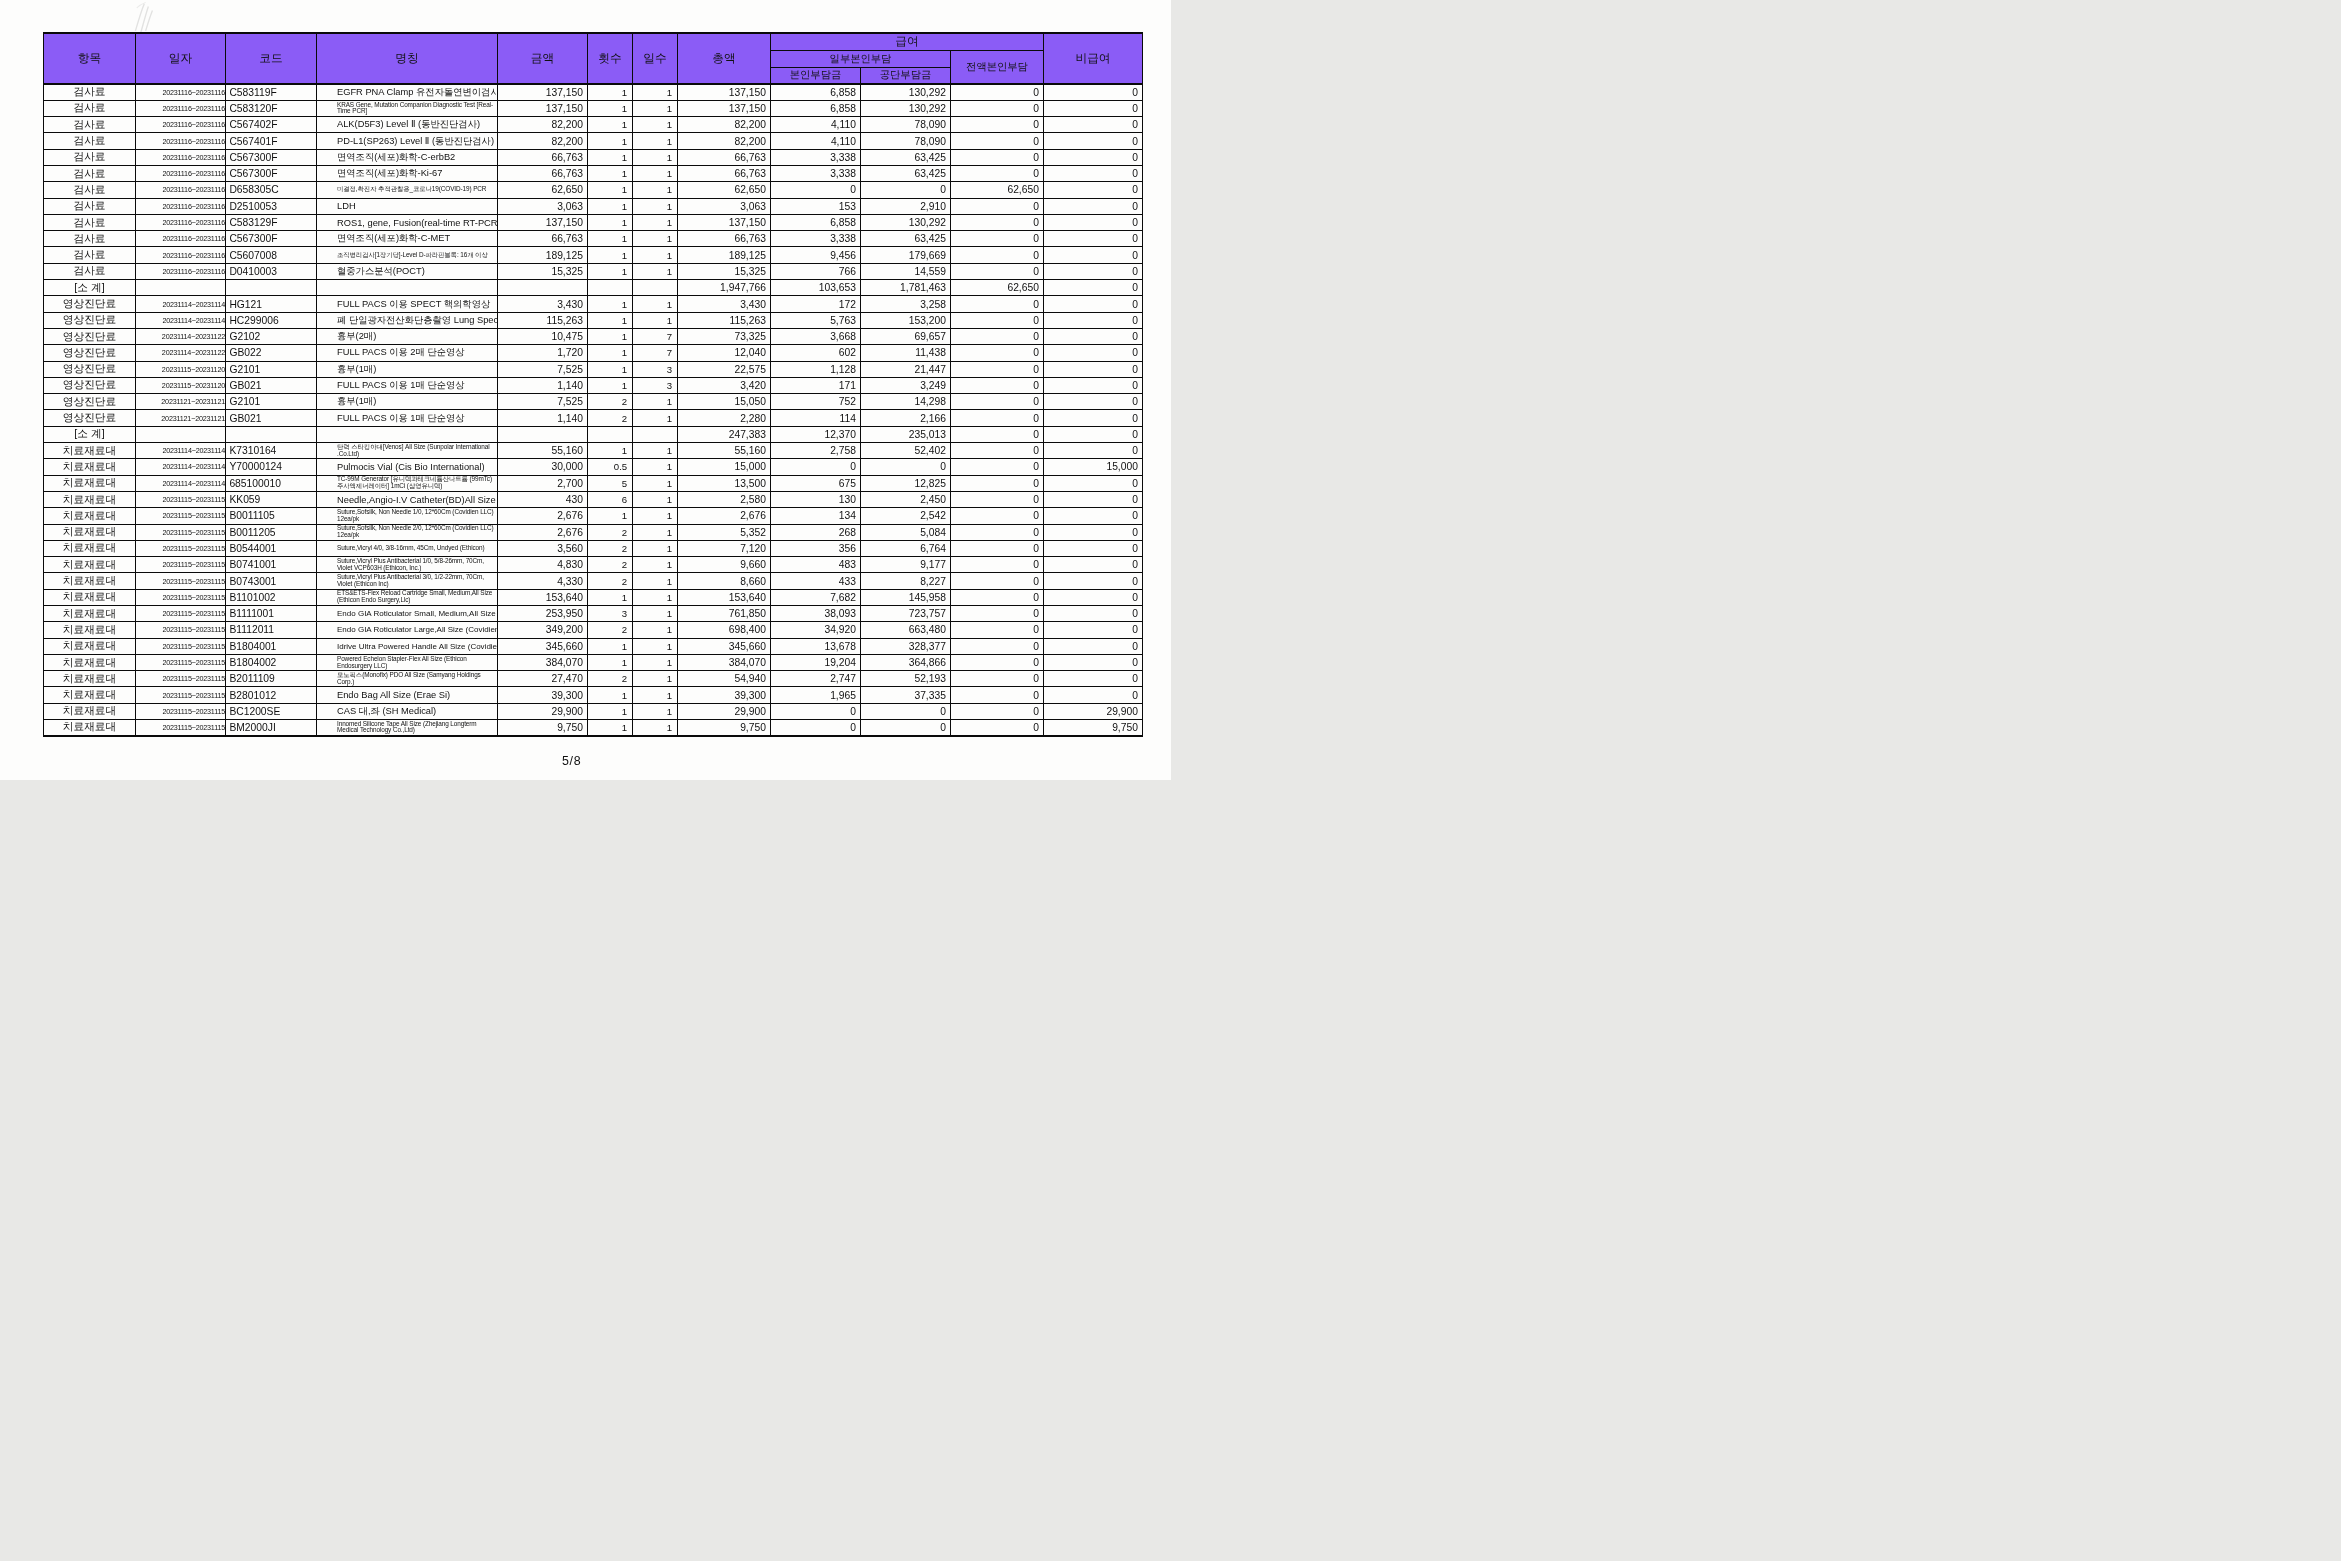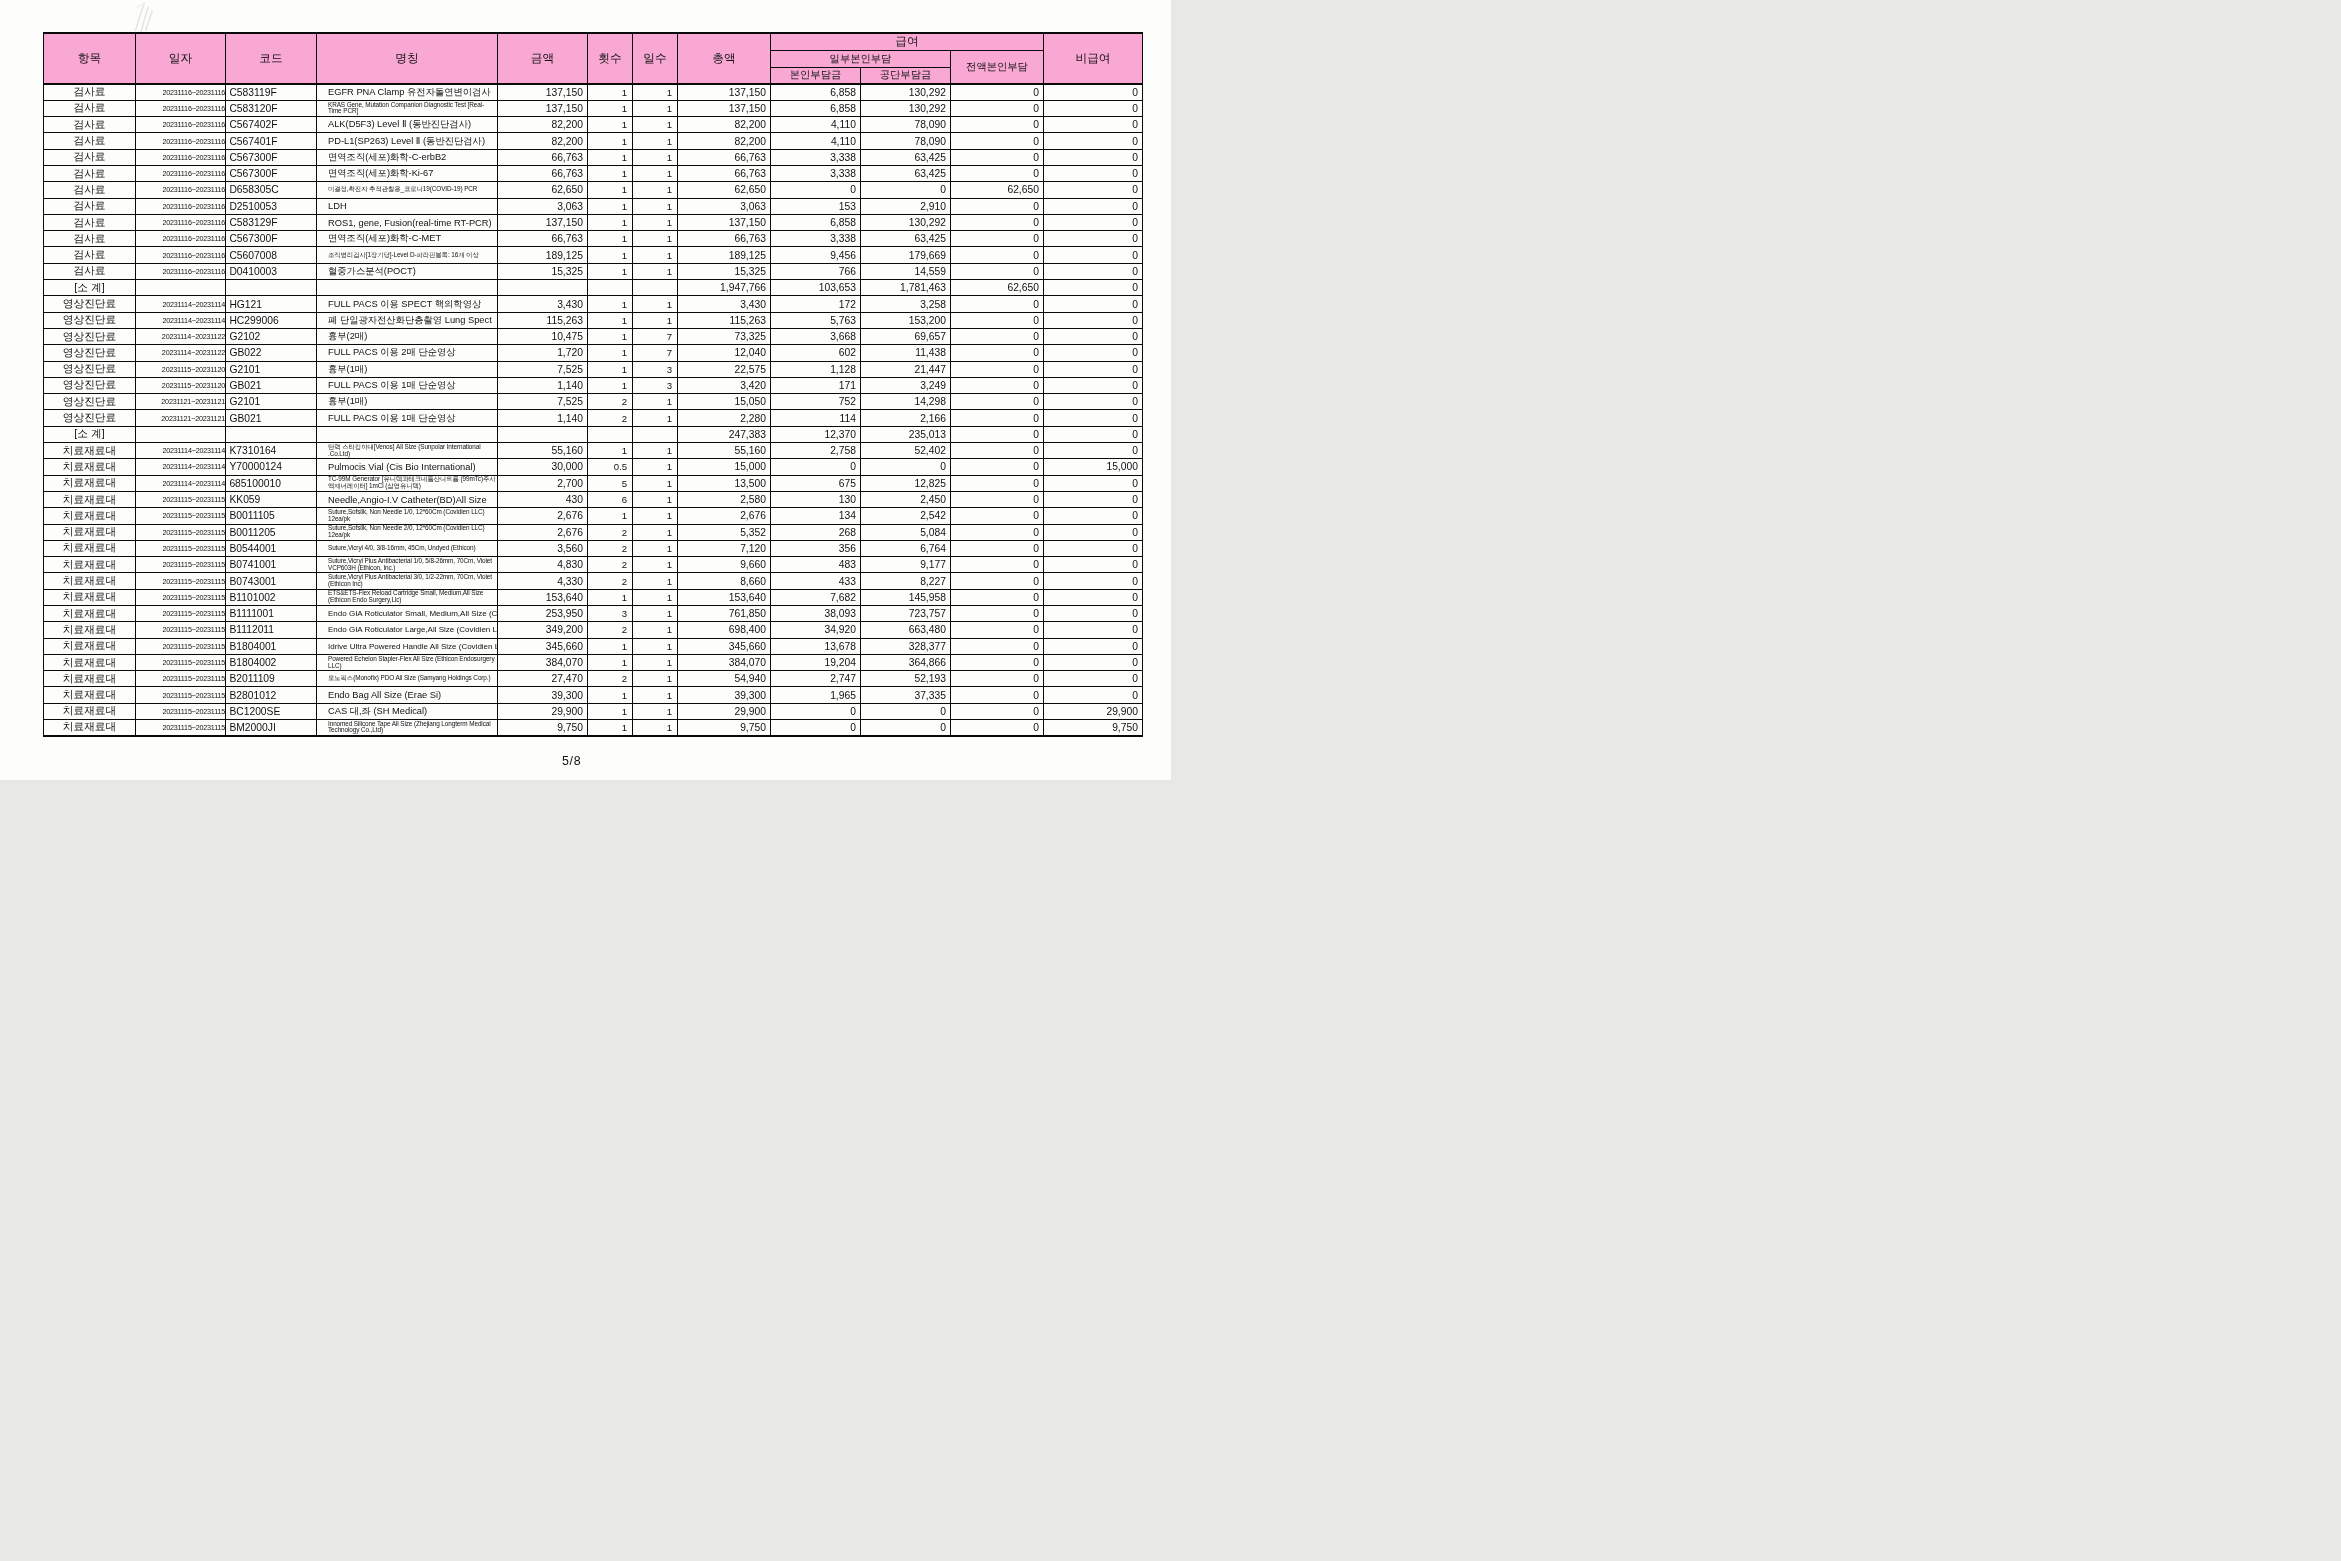--- a/index.html
+++ b/index.html
@@ -26,30 +26,30 @@
     overflow:hidden;
     white-space:nowrap;
     box-sizing:border-box;
   }
   table.bill{border-left:1.4px solid #0a0a0a;border-right:1.4px solid #0a0a0a;}
   thead tr:first-child th{border-top:2.8px solid #0a0a0a;}
   thead tr.h3 th, thead th.deep{border-bottom:2.1px solid #0a0a0a;}
   tbody tr:last-child td{border-bottom:2.1px solid #0a0a0a;}
   thead th{
     font-weight:normal;font-size:11.7px;text-align:center;
-    height:17px;vertical-align:middle;background:#f9a8d4;
+    height:17px;vertical-align:middle;background:#8b5cf6;
   }
   thead tr.h3 th{font-size:10.3px;}
   thead th.sub{font-size:10.3px;}
   tbody tr{height:16.3px;}
   tbody td{vertical-align:middle;font-size:10.3px;}
   td.c-item{text-align:center;font-size:10.7px;}
   td.c-date{text-align:right;font-size:7.2px;letter-spacing:-0.2px;}
   td.c-code{text-align:left;padding-left:3.4px;font-size:10.3px;}
-  td.c-name{text-align:left;padding-left:11px;font-size:9.3px;}
+  td.c-name{text-align:left;padding-left:20px;font-size:9.3px;}
   td.c-name.md{font-size:8px;}
   td.c-name.sm{font-size:6.4px;white-space:normal;line-height:1.08;letter-spacing:-0.1px;}
   td.c-num{text-align:right;padding-right:4.1px;font-size:10.3px;}
   td.c-cnt{text-align:right;padding-right:4.8px;font-size:9.6px;}
   .footer{
     position:absolute;left:0;right:27.6px;top:754px;
     text-align:center;font-size:12.4px;letter-spacing:0.7px;
   }
 </style>
 </head>

